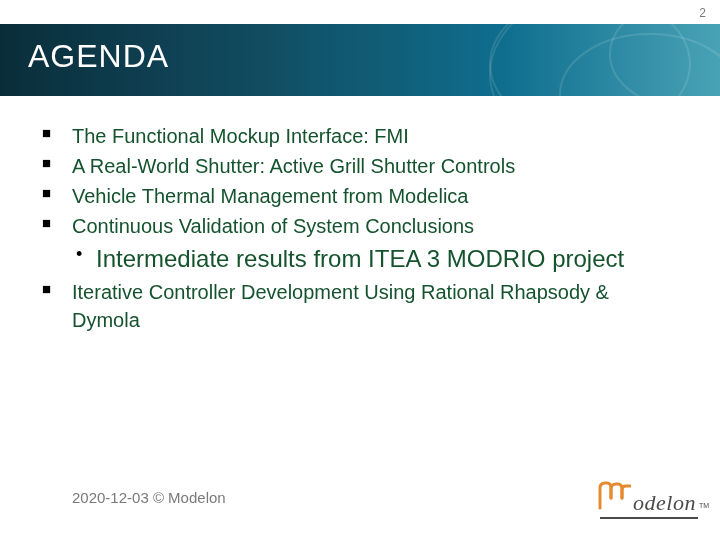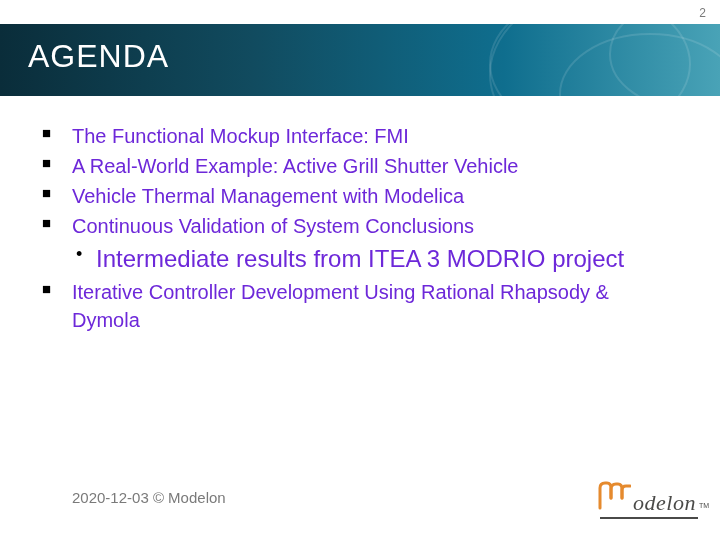--- a/index.html
+++ b/index.html
@@ -29,21 +29,21 @@
     font-size: 32px;
     font-weight: 300;
     letter-spacing: 1px;
   }
 
   .content {
     position: absolute;
     top: 122px;
     left: 42px;
     width: 610px;
-    color: #6d28d9;
+    color: #14532d;
   }
 
   ul.agenda { list-style: none; }
   ul.agenda > li {
     position: relative;
     padding-left: 30px;
     font-size: 20px;
     line-height: 1.4;
     margin-bottom: 2px;
   }
@@ -130,24 +130,24 @@
     </svg>
     <div class="title">AGENDA</div>
   </div>
 
   <div class="content">
     <ul class="agenda">
       <li>
         <span>The Functional Mockup Interface: FMI</span>
       </li>
       <li>
-        <span>A Real-World Example: Active Grill Shutter Vehicle</span>
+        <span>A Real-World Shutter: Active Grill Shutter Controls</span>
       </li>
       <li>
-        <span>Vehicle Thermal Management with Modelica</span>
+        <span>Vehicle Thermal Management from Modelica</span>
       </li>
       <li>
         <span>Continuous Validation of System Conclusions</span>
         <ul class="sub">
           <li>
             <span>Intermediate results from ITEA 3 MODRIO project</span>
           </li>
         </ul>
       </li>
       <li>

